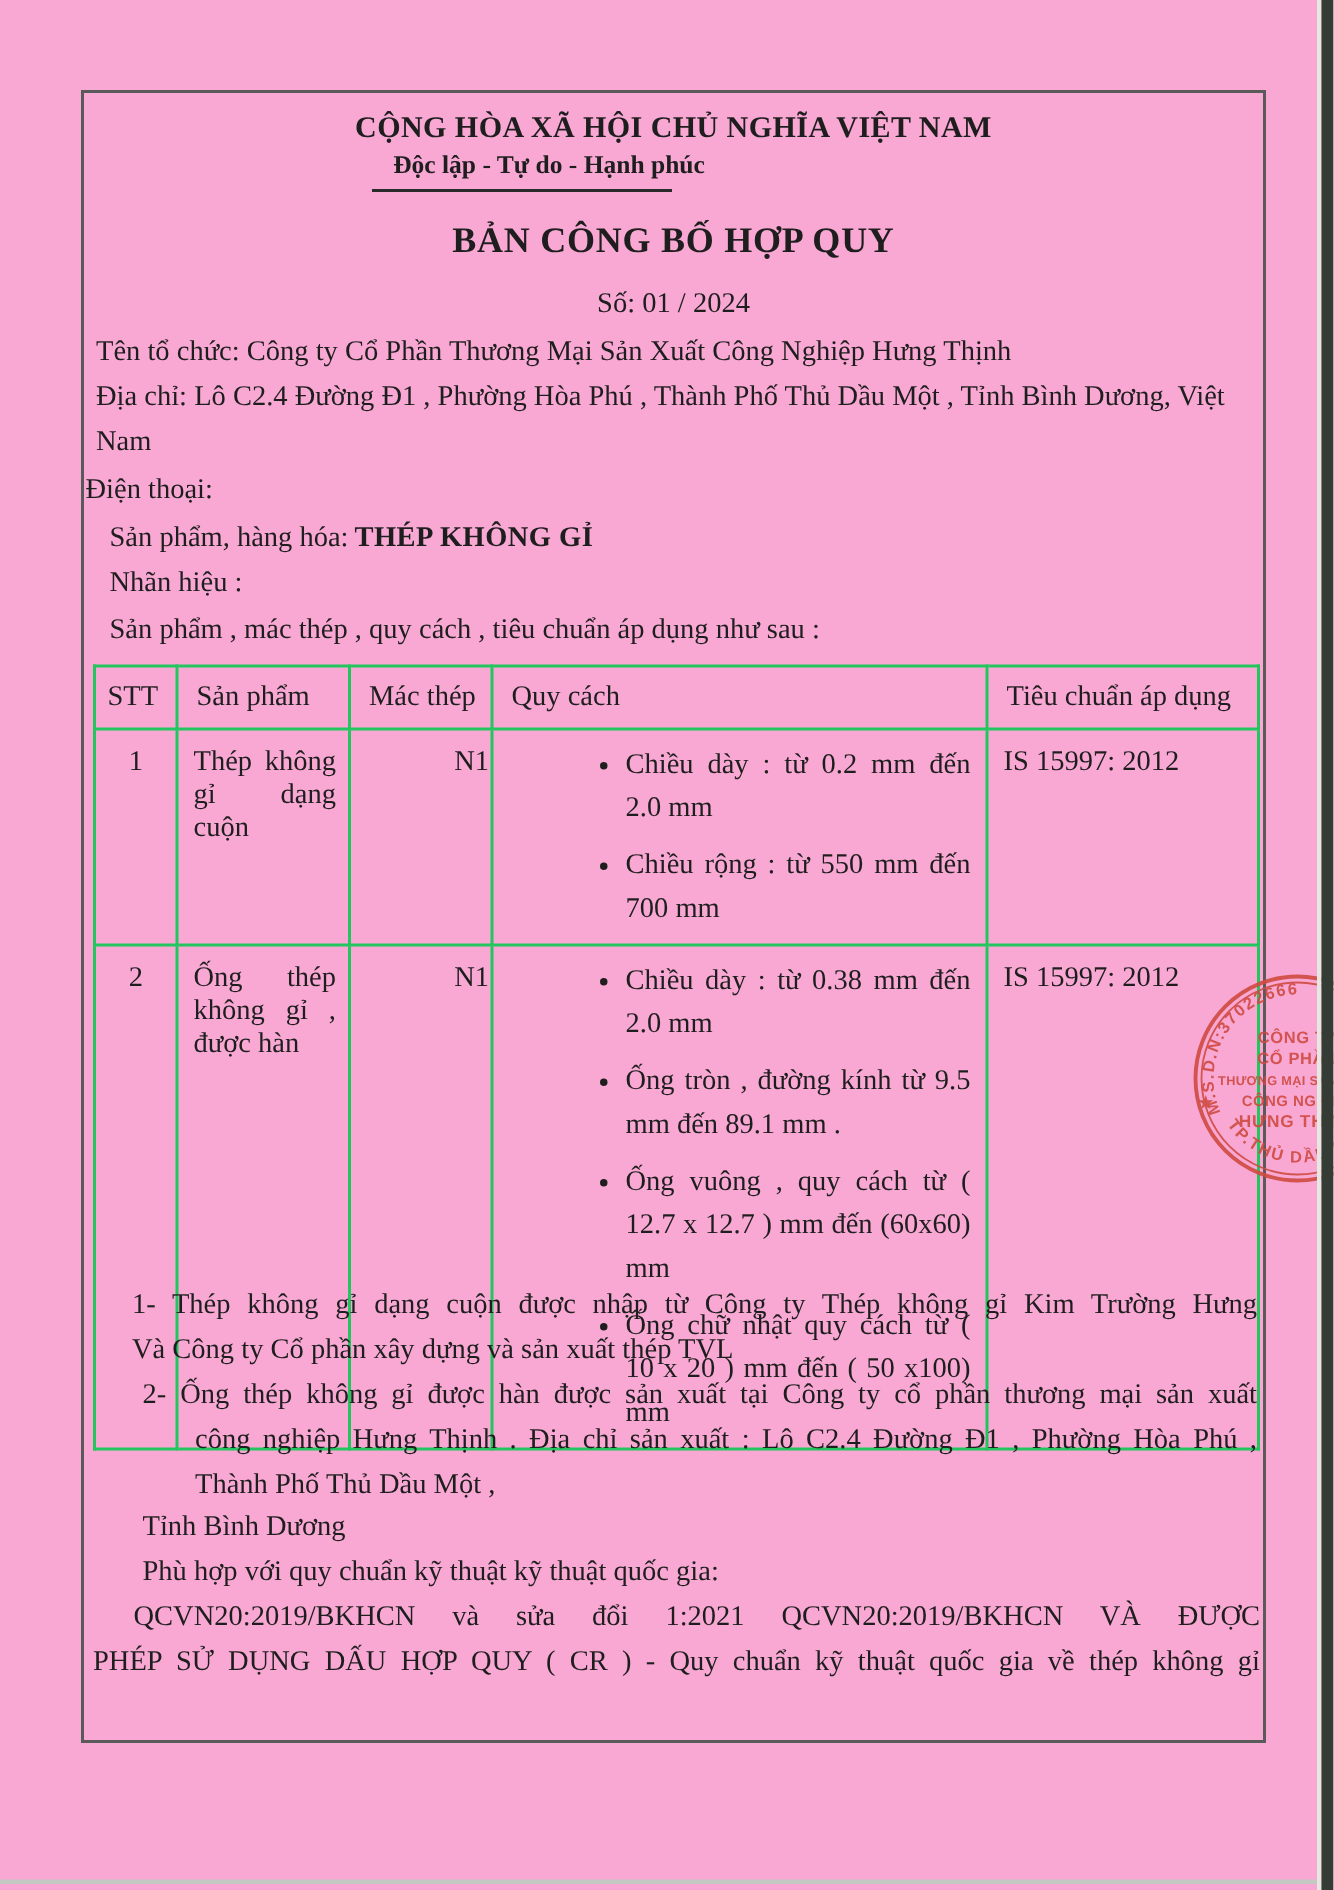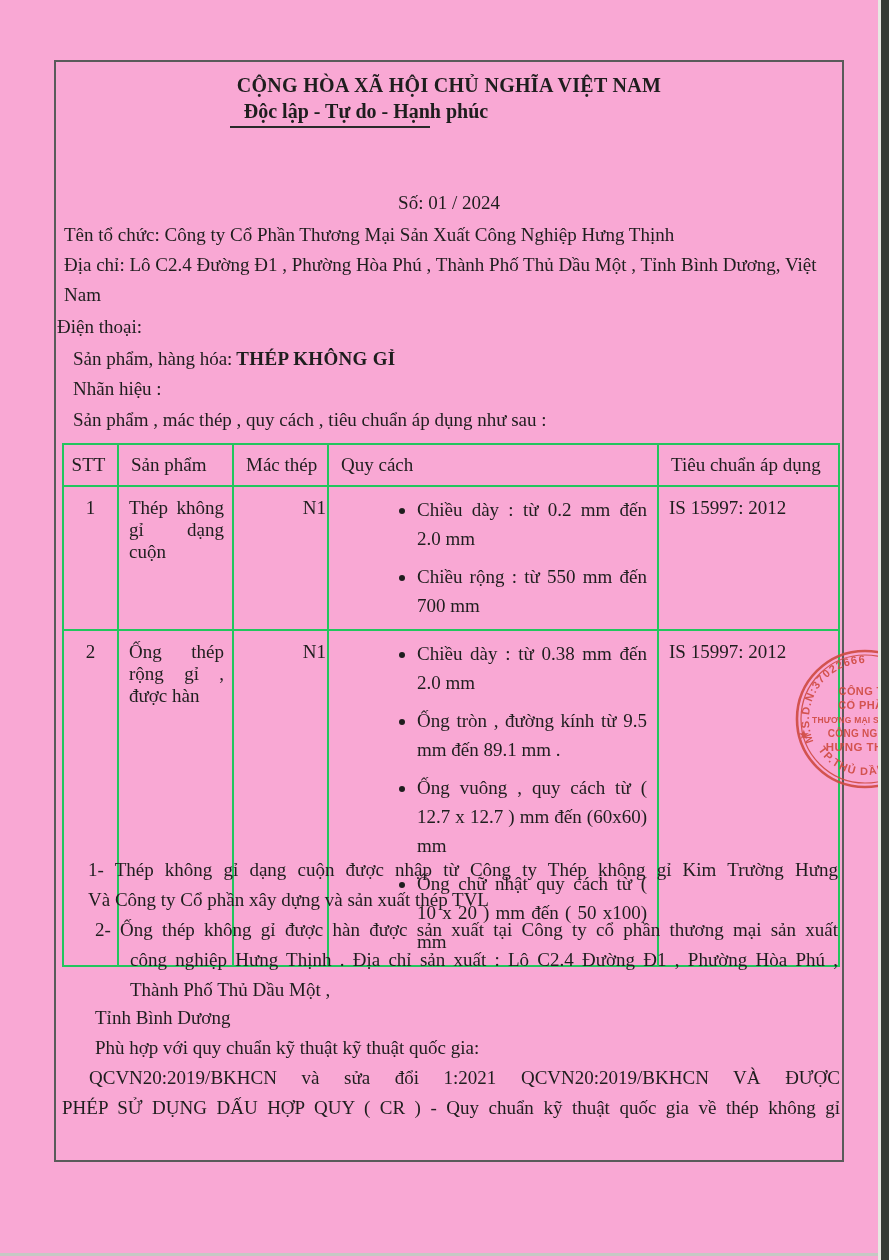--- a/index.html
+++ b/index.html
@@ -6,21 +6,21 @@
   body{background:#fdfdfb;font-family:"Liberation Serif","DejaVu Serif",serif;color:#1e1e1e;position:relative;}
   .page{position:absolute;inset:0;background:#f9a8d4;}
   
   .frame{position:absolute;left:54px;top:60px;width:786px;height:1098px;border:2px solid #5a5a5a;background:transparent;}
   .t{position:absolute;font-size:19px;line-height:30px;white-space:nowrap;}
   .wrap{white-space:normal;}
   .center{left:0;width:100%;text-align:center;}
   .nat-title{top:8px;font-size:20px;font-weight:bold;letter-spacing:.3px;}
   .motto-wrap{position:absolute;top:38px;left:0;width:100%;text-align:center;}
   .motto-inner{position:relative;left:-83px;display:inline-block;}
-  .motto-text{font-size:20px;font-weight:bold;white-space:nowrap;}
+  .motto-text{font-size:17px;font-weight:bold;white-space:nowrap;}
   .motto-underline{position:absolute;left:-14px;top:26px;width:200px;height:2px;background:#2a2a2a;}
   .doc-title{top:84px;font-size:24px;font-weight:bold;letter-spacing:.5px;}
   .doc-number{top:126px;font-size:19px;}
   .org{top:158px;left:8px;}
   .addr{top:188px;left:8px;width:756px;white-space:normal;text-align:left;}
   .phone{top:250px;left:1px;}
   .product{top:282px;left:17px;}
   .product b{margin-left:4px;letter-spacing:.3px;}
   .brand{top:312px;left:17px;}
   .intro{top:343px;left:17px;}
@@ -73,20 +73,21 @@
 
     <div class="t center nat-title">CỘNG HÒA XÃ HỘI CHỦ NGHĨA VIỆT NAM</div>
 
     <div class="motto-wrap">
       <span class="motto-inner">
         <span class="motto-text">Độc lập - Tự do - Hạnh phúc</span>
         <span class="motto-underline"></span>
       </span>
     </div>
 
+    <div class="t center doc-title">BẢN CÔNG BỐ HỢP QUY</div>
     <div class="t center doc-number">Số: 01 / 2024</div>
 
     <div class="t org">Tên tổ chức: Công ty Cổ Phần Thương Mại Sản Xuất Công Nghiệp Hưng Thịnh</div>
     <div class="t addr wrap">Địa chỉ: Lô C2.4 Đường Đ1 , Phường Hòa Phú , Thành Phố Thủ Dầu Một , Tỉnh Bình Dương, Việt Nam</div>
     <div class="t phone">Điện thoại:</div>
 
     <div class="t product">
       <span>Sản phẩm, hàng hóa:</span><b>THÉP KHÔNG GỈ</b>
     </div>
 
@@ -116,21 +117,21 @@
         <td class="c-qc">
           <ul>
             <li>Chiều dày : từ 0.2 mm đến 2.0 mm</li>
             <li>Chiều rộng : từ 550 mm đến 700 mm</li>
           </ul>
         </td>
         <td class="c-tc">IS 15997: 2012</td>
       </tr>
       <tr class="r2">
         <td class="c-stt">2</td>
-        <td class="c-sp">Ống thép rộng gỉ , được hàn</td>
+        <td class="c-sp">Ống thép không gỉ , được hàn</td>
         <td class="c-mt">N1</td>
         <td class="c-qc">
           <ul>
             <li>Chiều dày : từ 0.38 mm đến 2.0 mm</li>
             <li>Ống tròn , đường kính từ 9.5 mm đến 89.1 mm .</li>
             <li>Ống vuông , quy cách từ ( 12.7 x 12.7 ) mm đến (60x60) mm</li>
             <li>Ống chữ nhật quy cách từ ( 10 x 20 ) mm đến ( 50 x100) mm</li>
           </ul>
         </td>
         <td class="c-tc">IS 15997: 2012</td>

